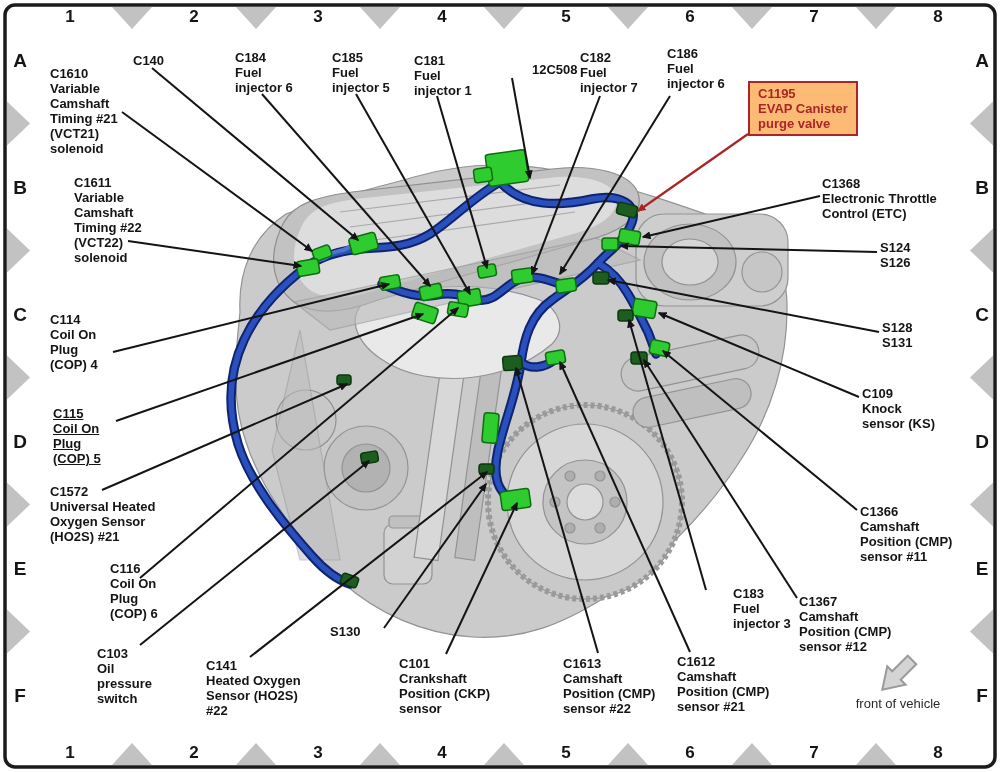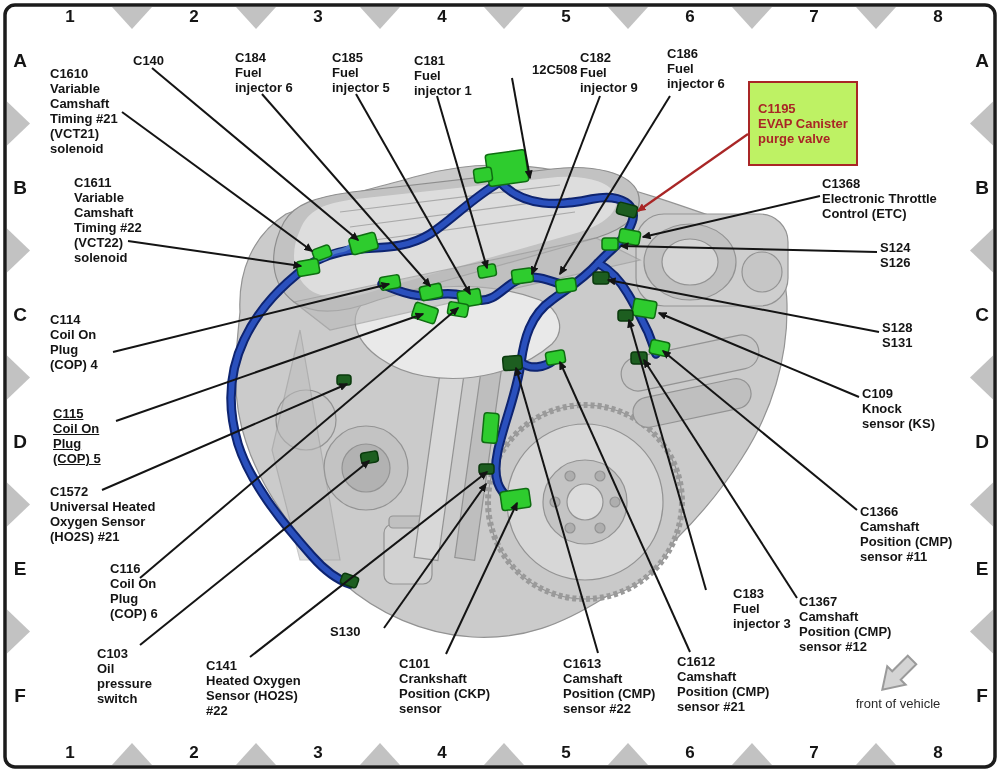--- a/index.html
+++ b/index.html
@@ -3,21 +3,21 @@
 <meta charset="utf-8">
 <style>
   html,body{margin:0;padding:0;background:#fff;}
   #page{position:relative;width:1000px;height:772px;background:#fff;overflow:hidden;
         font-family:"Liberation Sans",sans-serif;}
   #base-svg{position:absolute;left:0;top:0;}
   .gridnum{font:700 17px "Liberation Sans",sans-serif;fill:#151515;}
   .gridletter{font:700 19px "Liberation Sans",sans-serif;fill:#151515;}
   .callout{position:absolute;font:700 13px/15px "Liberation Sans",sans-serif;
            color:#141414;white-space:nowrap;z-index:5;}
-  .callout.red{color:#a92626;border:2.5px solid #a92626;padding:18px 8px;background:#bef264;}
+  .callout.red{color:#a92626;border:2.5px solid #a92626;padding:3px 8px;background:#fdba74;}
   .front-note{position:absolute;font:400 13px "Liberation Sans",sans-serif;color:#2a2a2a;
               transform:translateX(-50%);z-index:5;}
 </style>
 </head>
 <body>
 
 <div id="page">
 
   <svg id="base-svg" width="1000" height="772" viewBox="0 0 1000 772">
     <defs>
@@ -245,21 +245,21 @@
         <div>C181</div>
         <div>Fuel</div>
         <div>injector 1</div>
       </div>
       <div class="callout" style="left: 492px; top: 62px; margin-left: 40px;">
         <div>12C508</div>
       </div>
       <div class="callout" style="left: 580px; top: 50px;">
         <div>C182</div>
         <div>Fuel</div>
-        <div>injector 9</div>
+        <div>injector 7</div>
       </div>
       <div class="callout" style="left: 667px; top: 46px;">
         <div>C186</div>
         <div>Fuel</div>
         <div>injector 6</div>
       </div>
       <div class="callout red" style="left: 748px; top: 81px;">
         <div>C1195</div>
         <div>EVAP Canister</div>
         <div>purge valve</div>

